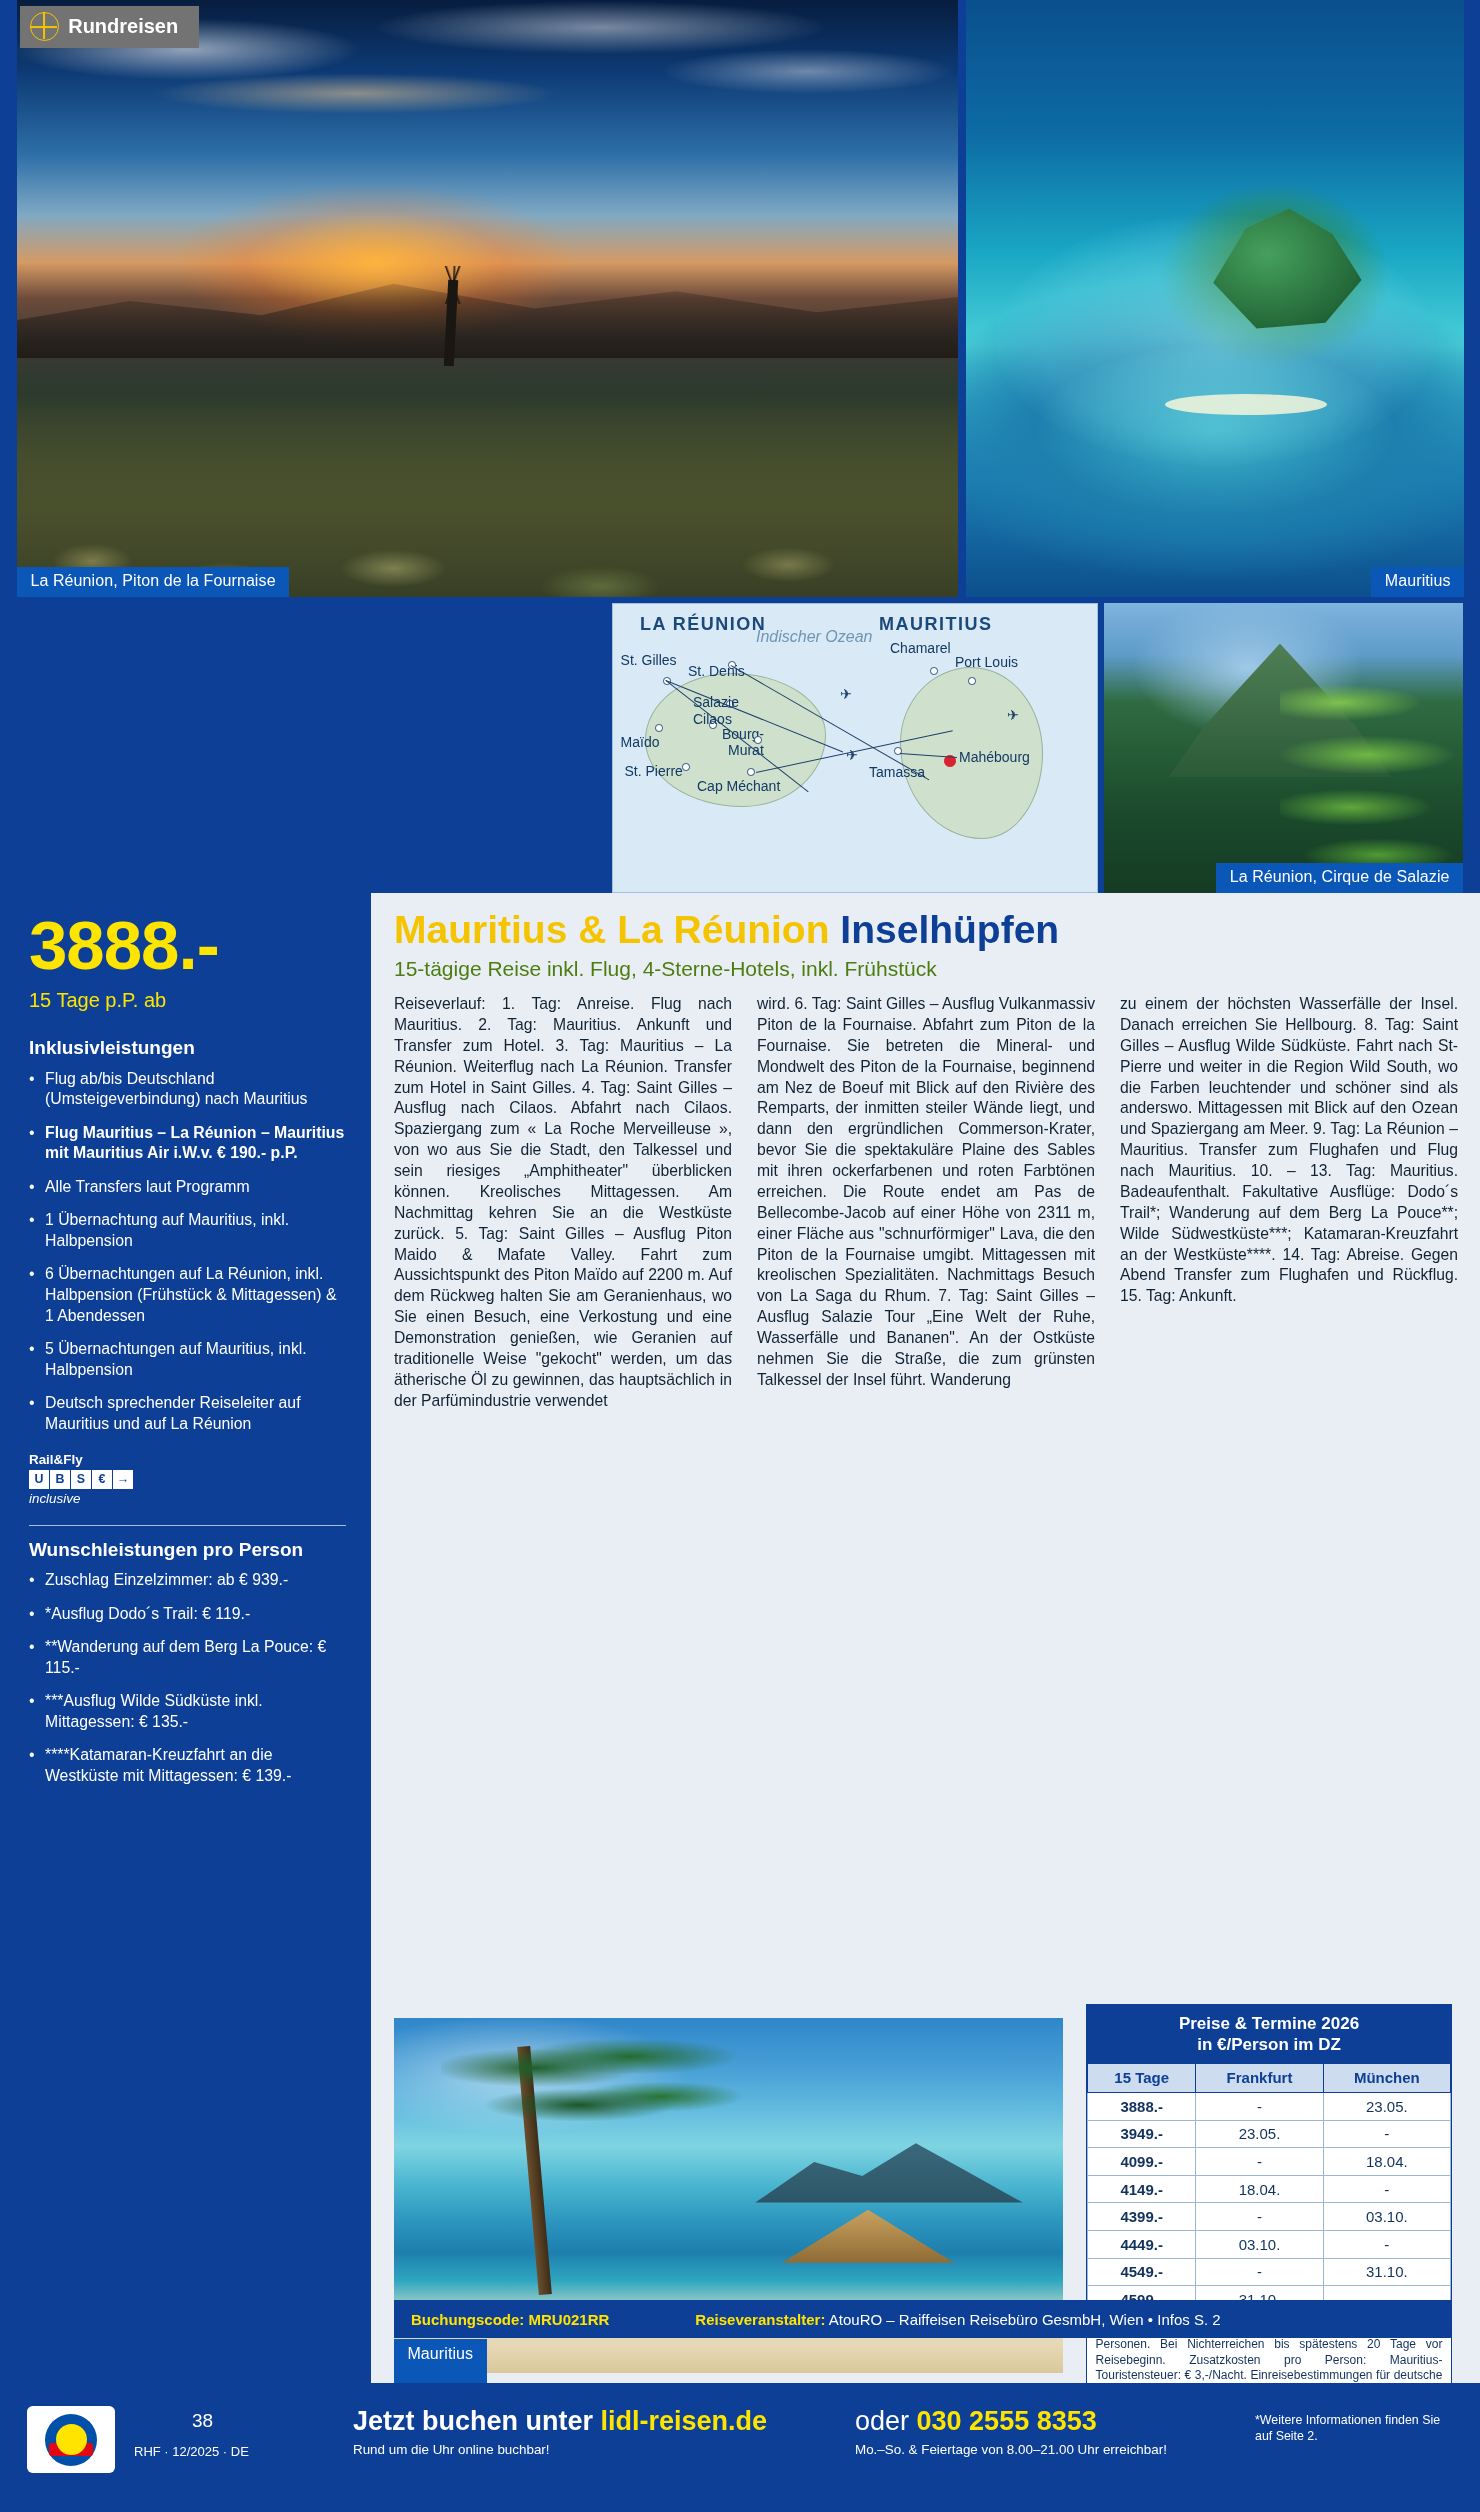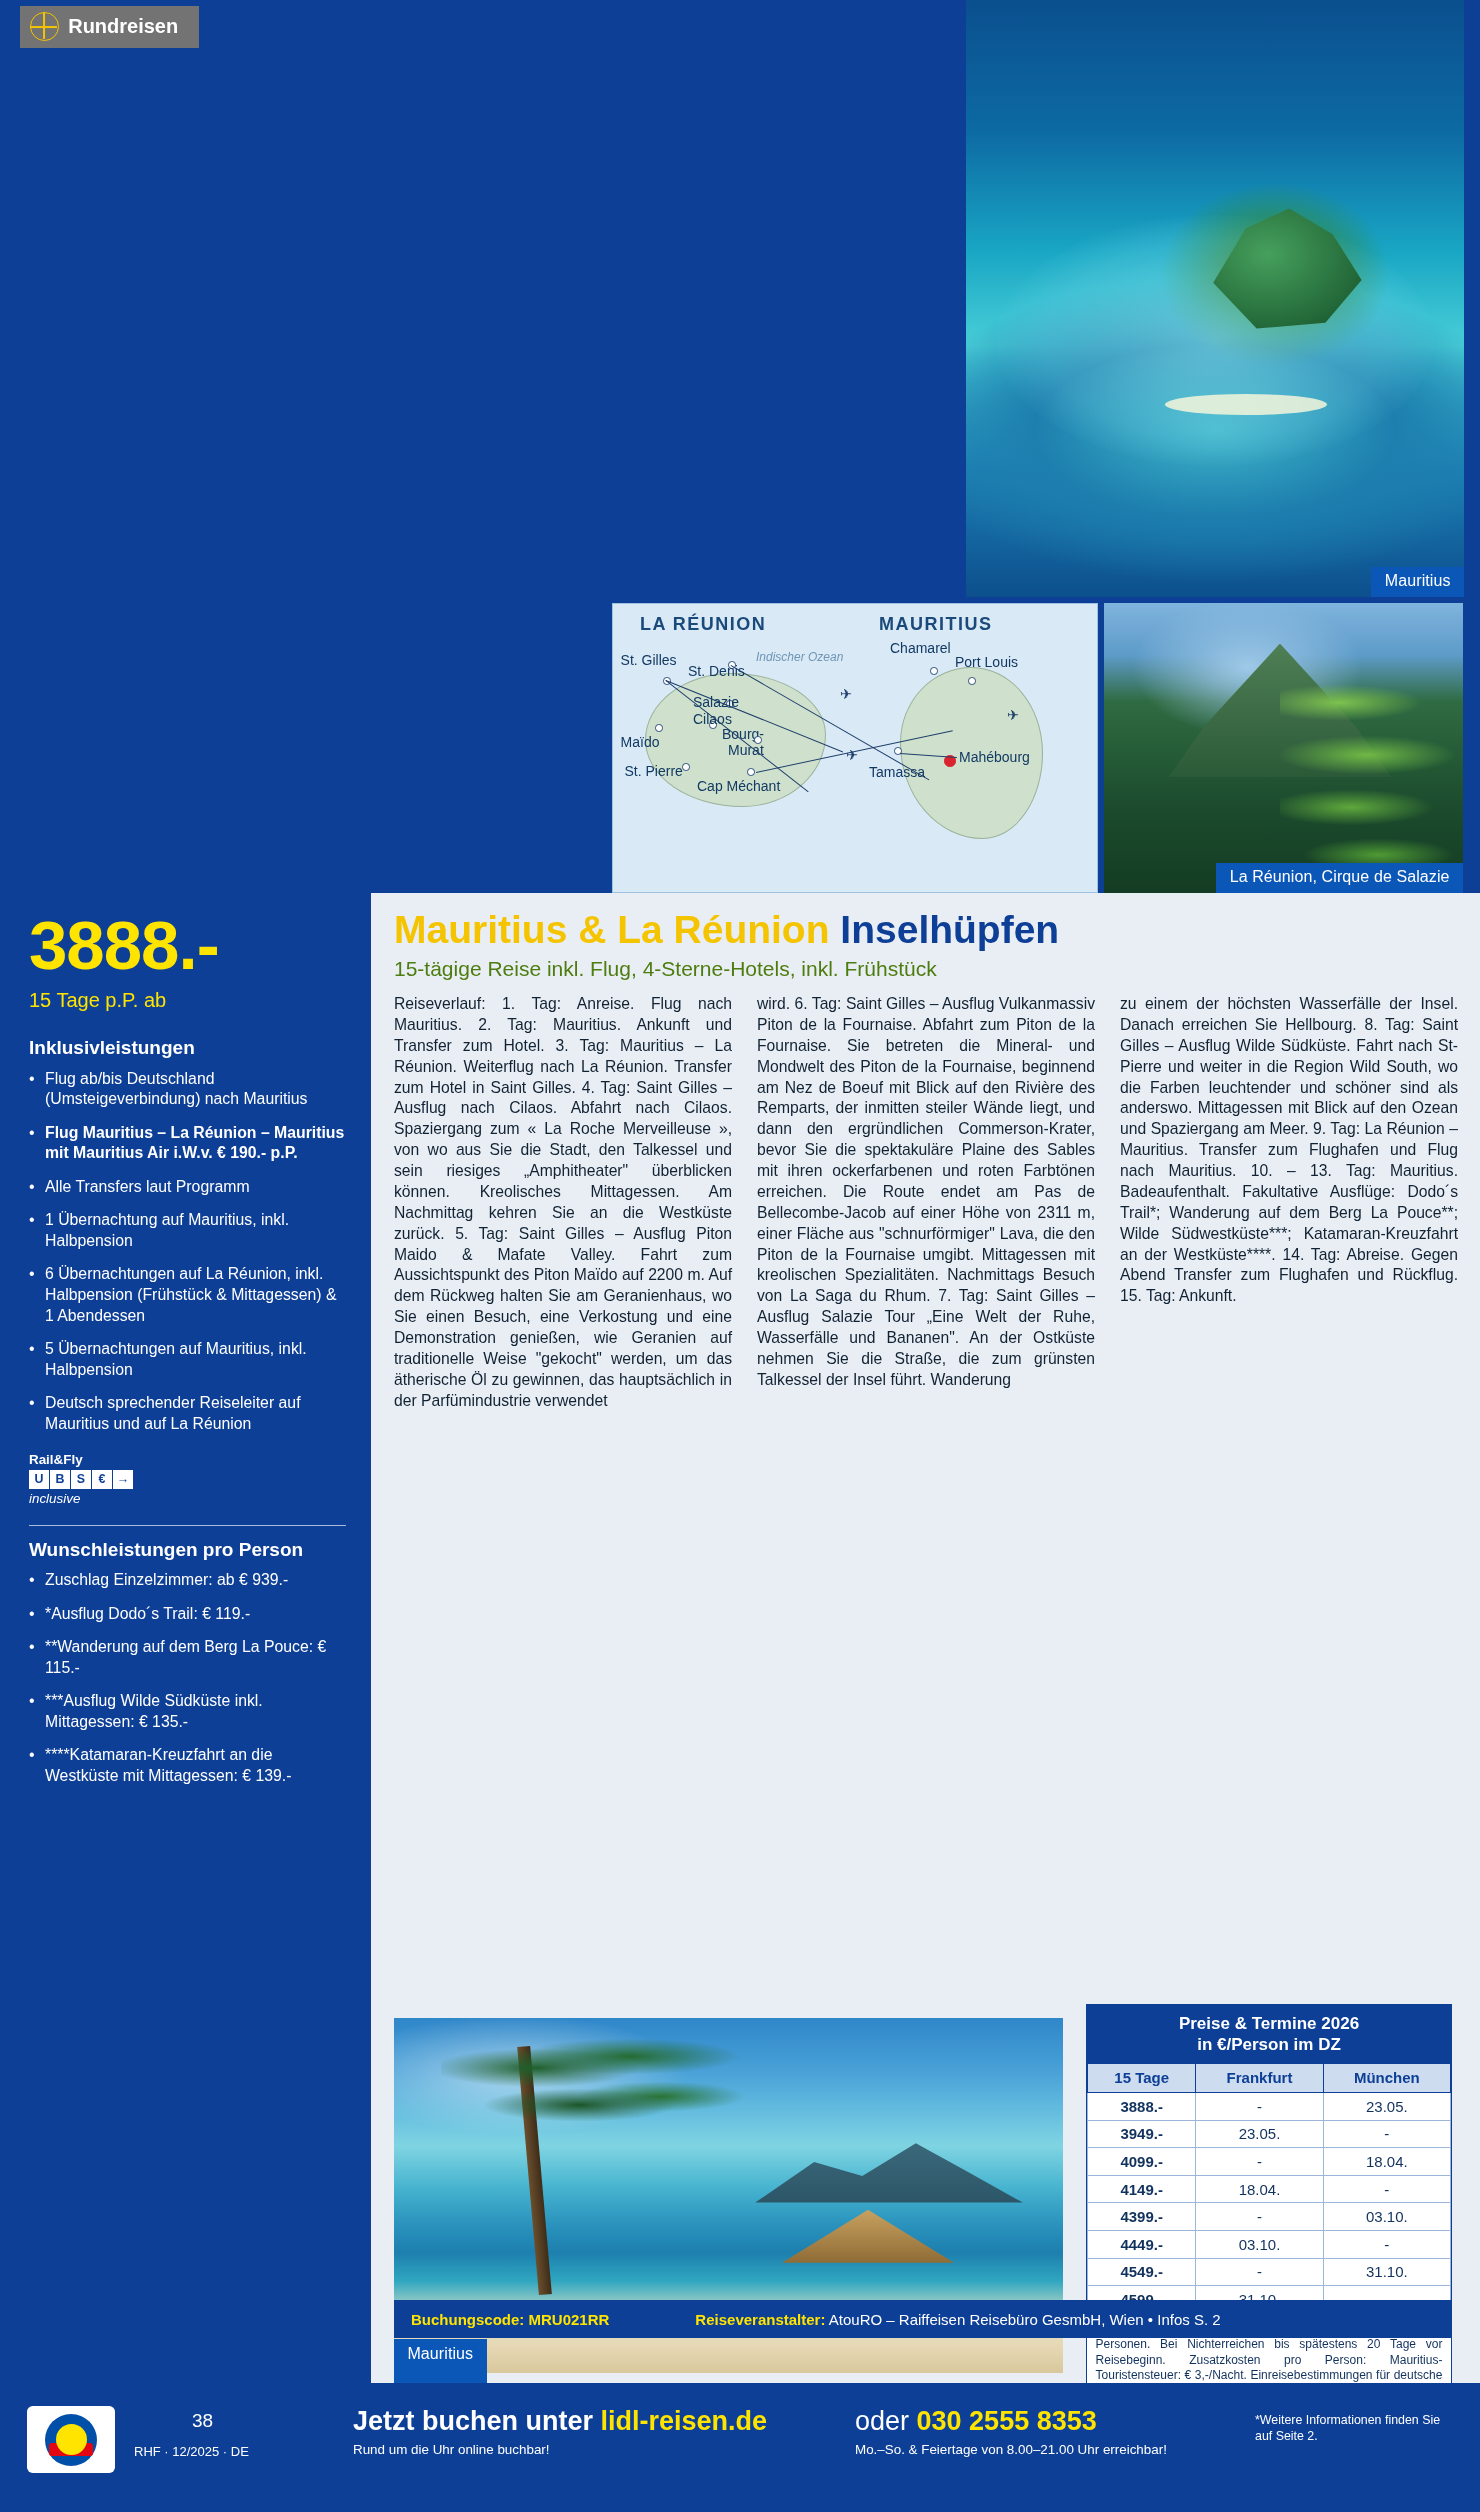--- a/index.html
+++ b/index.html
@@ -110,21 +110,21 @@
     background:rgba(255,255,255,.55); filter:blur(1.9px);
   }
   #photo-stgilles .palm {
     position:absolute; right:10%; top:54%; width:86px; height:76px;
     background: radial-gradient(ellipse at 50% 30%, #256b3a 0%, rgba(37,107,58,0) 70%);
   }
 
   
   #map-panel { left:612px; top:603px; width:486px; height:290px; background:#d9e9f6;
     border:1px solid #9fc3de; }
-  #map-panel .sea-label { position:absolute; left:143px; top:46px; color:#6f96b5; font-size:12px; font-style:italic; }
+  #map-panel .sea-label { position:absolute; left:143px; top:24px; color:#6f96b5; font-size:16px; font-style:italic; }
   .map-head { position:absolute; font-weight:bold; letter-spacing:1.5px; color:#1a4a7a; font-size:18px; }
   .map-pt { position:absolute; width:7.6px; height:7.6px; background:#fff; border:1.9px solid #2b4f7a; border-radius:50%; }
   .map-pt.red { background:#d9232e; border-color:#d9232e; width:11.5px; height:11.5px; }
   .map-lbl { position:absolute; font-size:14px; color:#123a63; white-space:nowrap; }
   .map-isle-re { position:absolute; left:32px; top:69px; width:181px; height:134px;
      background:#cfe0cd; border:1px solid #9ab39a; border-radius:48% 52% 46% 54%/50% 46% 54% 50%; }
   .map-isle-mu { position:absolute; left:287px; top:63px; width:143px; height:172px;
      background:#cfe0cd; border:1px solid #9ab39a; border-radius:50% 50% 42% 58%/44% 50% 50% 56%; }
   .map-line { position:absolute; height:1px; background:#1e3f6b; transform-origin:0 0; }
   .plane { position:absolute; color:#1e3f6b; font-size:14.3px; }
@@ -275,20 +275,27 @@
 
 <div class="page">
 
   <div class="photo-grid">
 
     <div class="badge-rundreisen">
       <span class="gicon"></span>
       <span>Rundreisen</span>
     </div>
 
+    <div class="ph" id="photo-volcano">
+      <div class="clouds"></div>
+      <div class="ridge"></div>
+      <div class="tree"></div>
+      <div class="scrub"></div>
+      <div class="cap">La Réunion, Piton de la Fournaise</div>
+    </div>
 
     <div class="ph" id="photo-mauritius">
       <div class="reef"></div>
       <div class="island"></div>
       <div class="beach"></div>
       <div class="cap right">Mauritius</div>
     </div>
 
 
     <div class="ph" id="map-panel">

